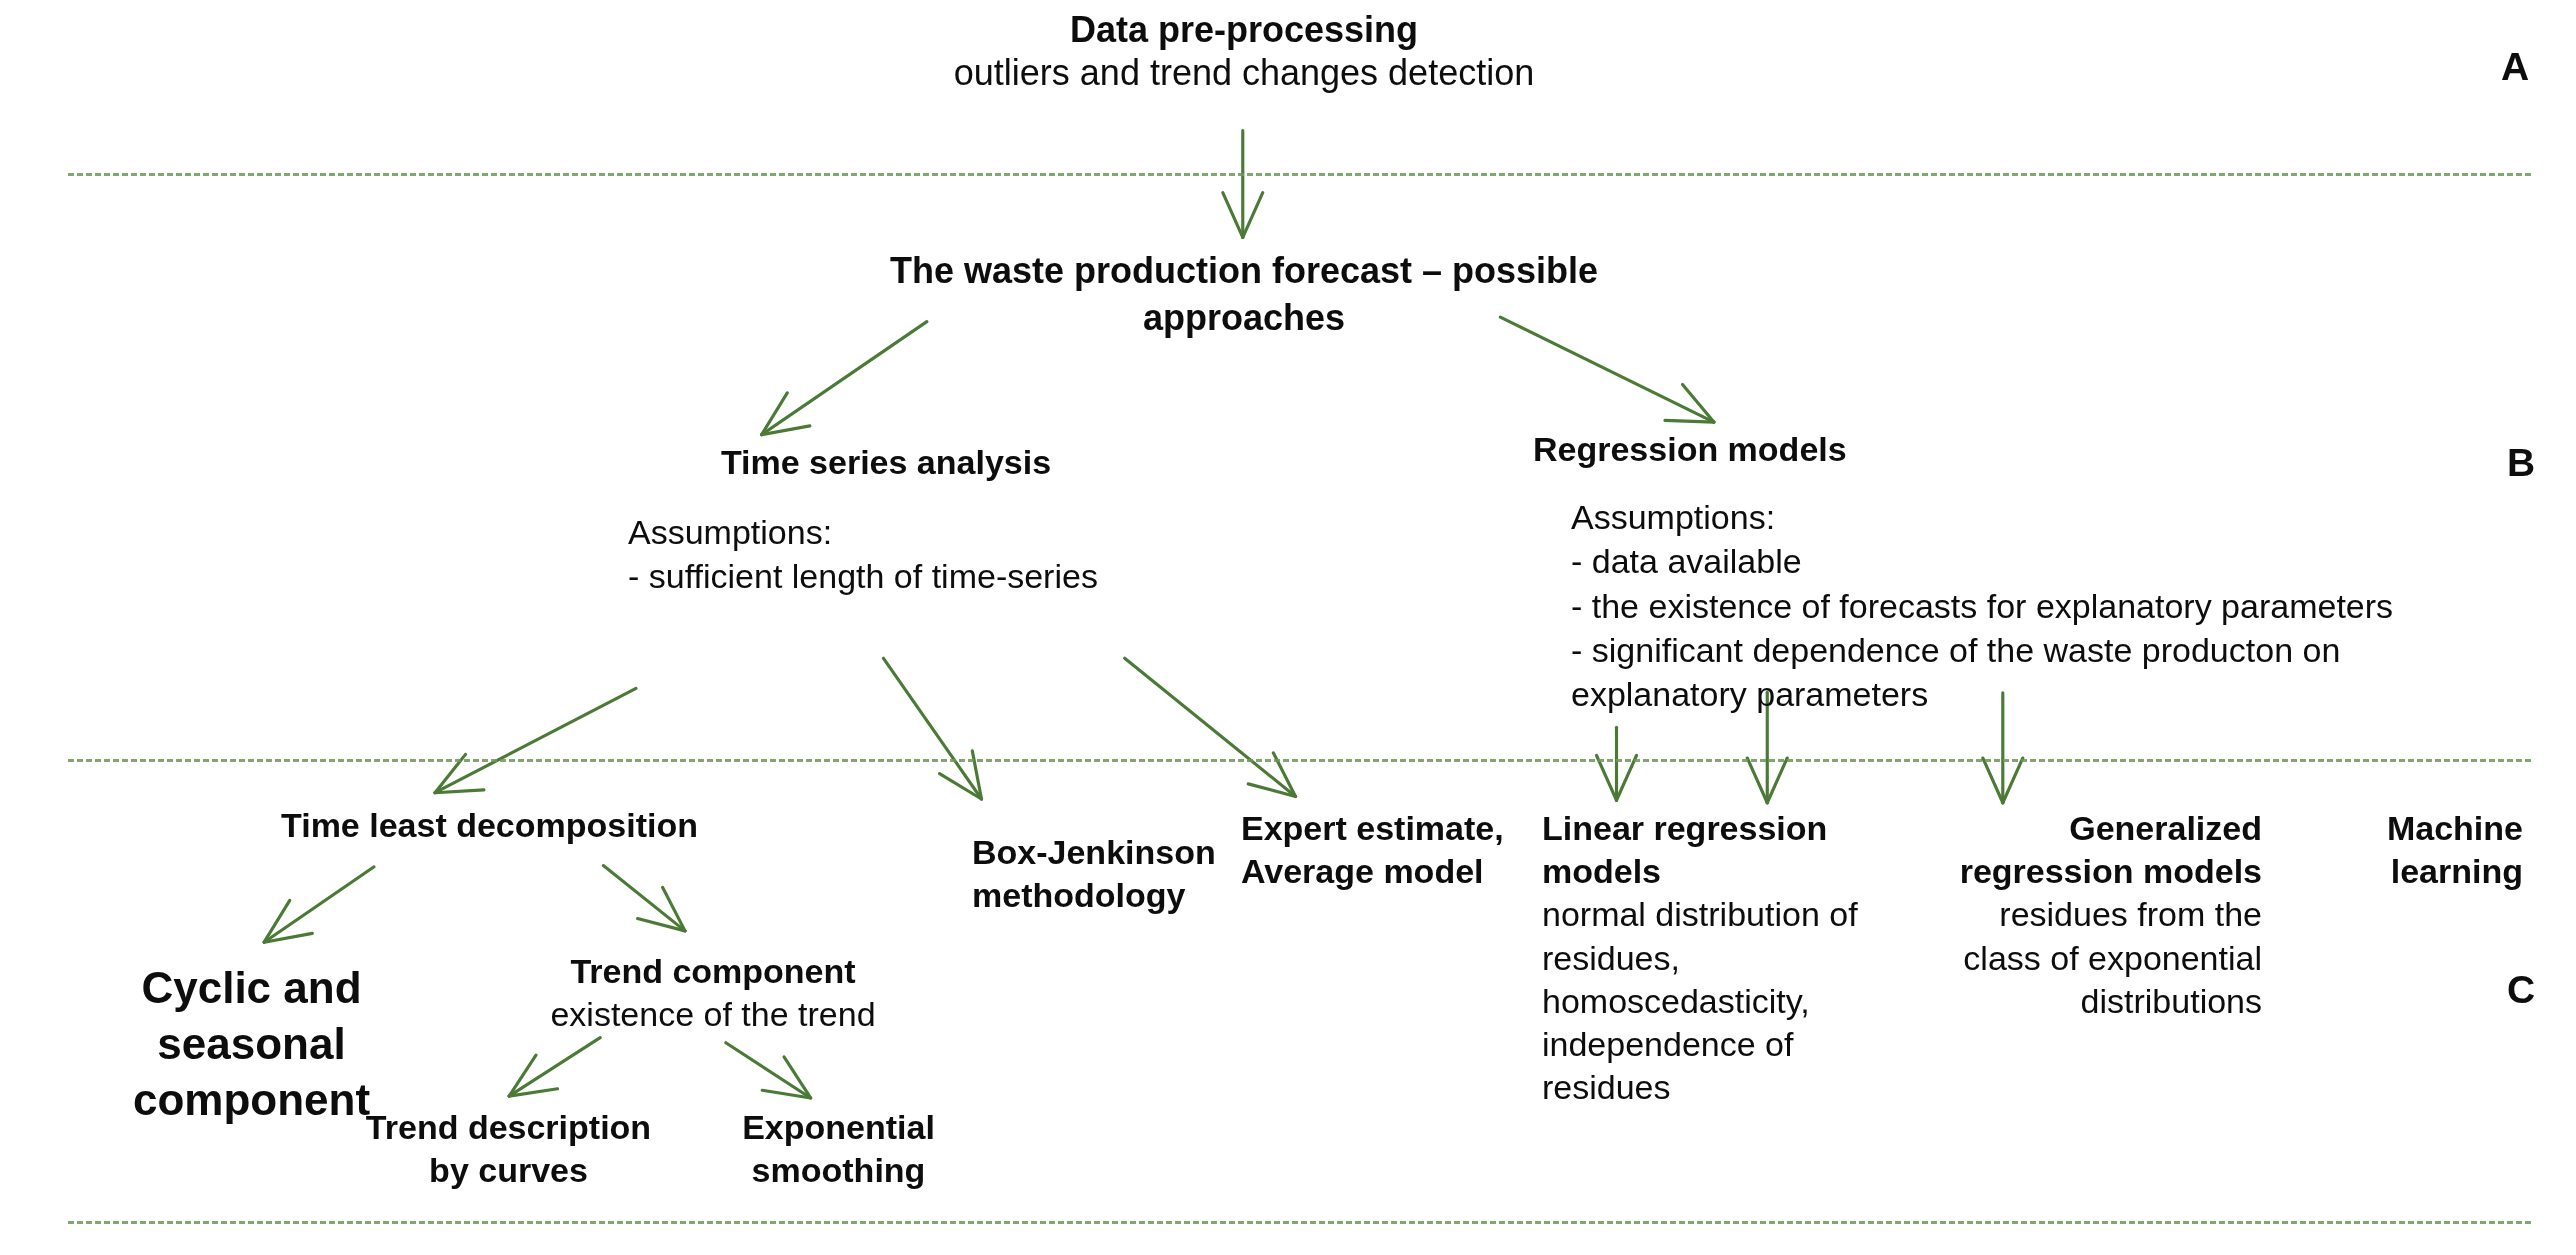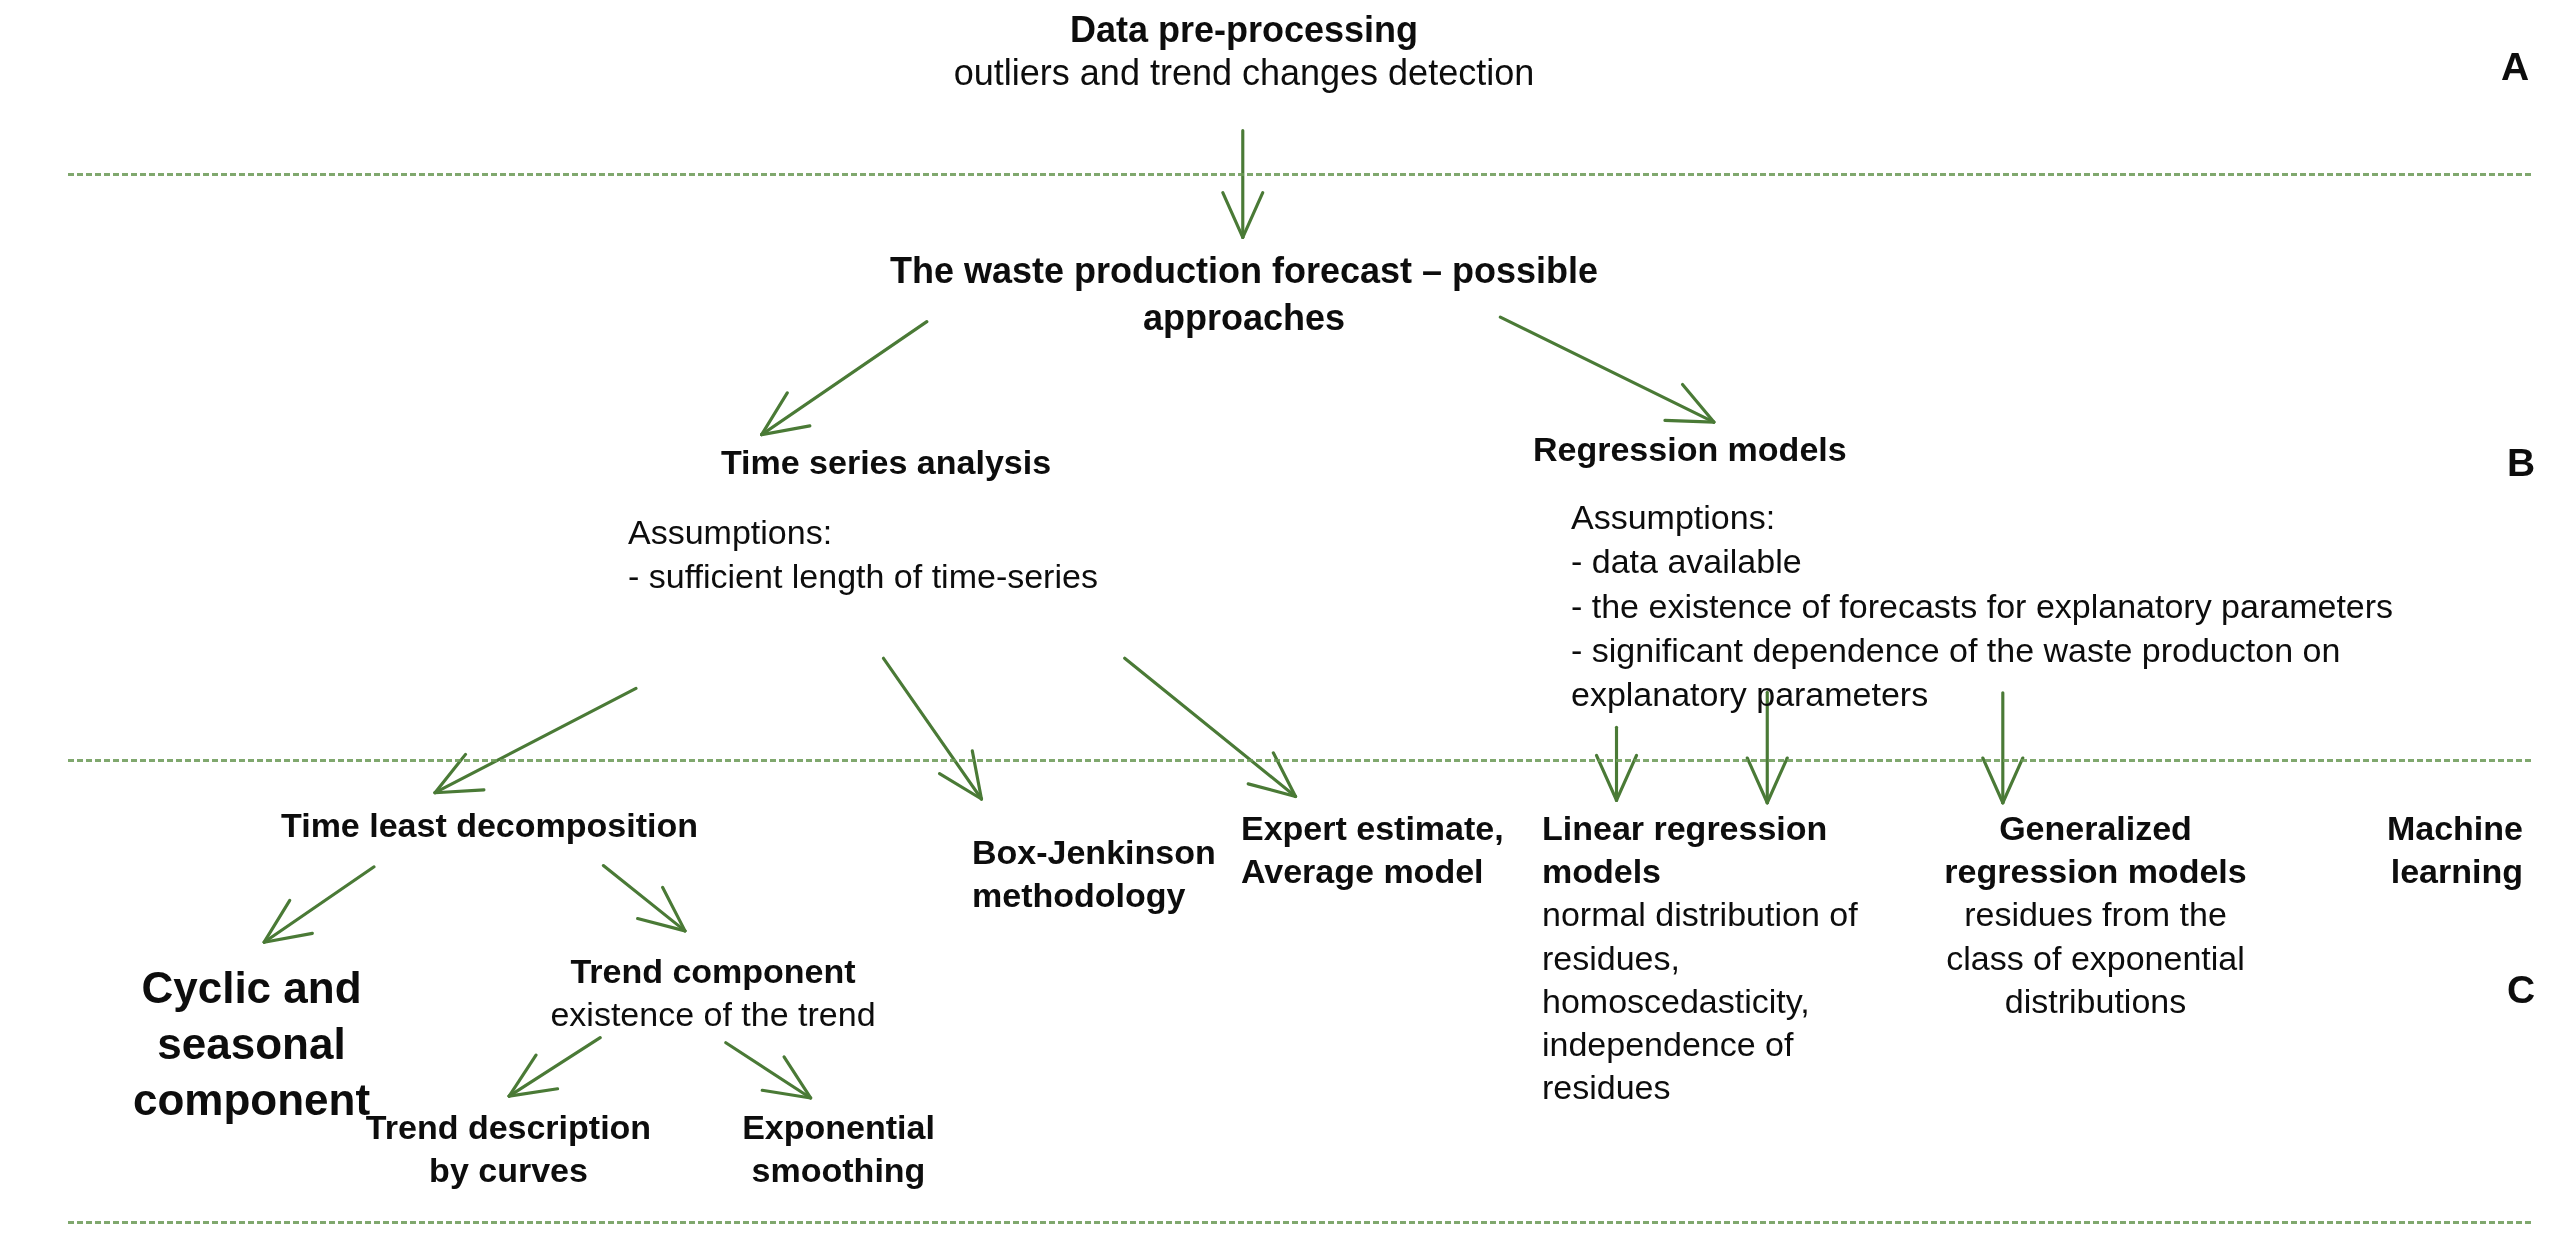--- a/index.html
+++ b/index.html
@@ -115,21 +115,21 @@
     line-height: 1.27;
   }
   .n-lrm {
     left: 1542px; top: 807px; width: 364px;
     text-align: left;
     font-size: 34px;
     line-height: 1.27;
   }
   .n-grm {
     left: 1929px; top: 807px; width: 333px;
-    text-align: center;
+    text-align: right;
     font-size: 34px;
     line-height: 1.27;
   }
   .n-ml {
     left: 2284px; top: 807px; width: 239px;
     text-align: right;
     font-size: 34px;
     line-height: 1.27;
   }
   

